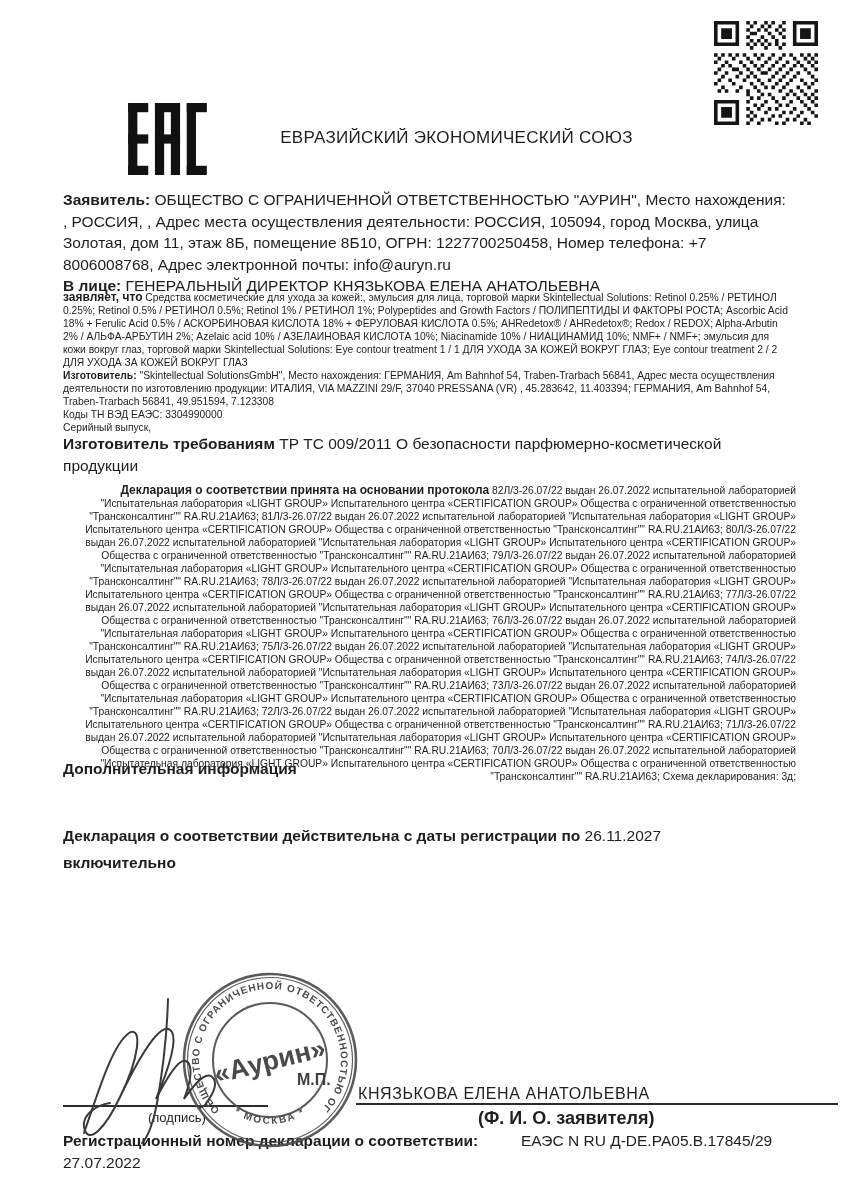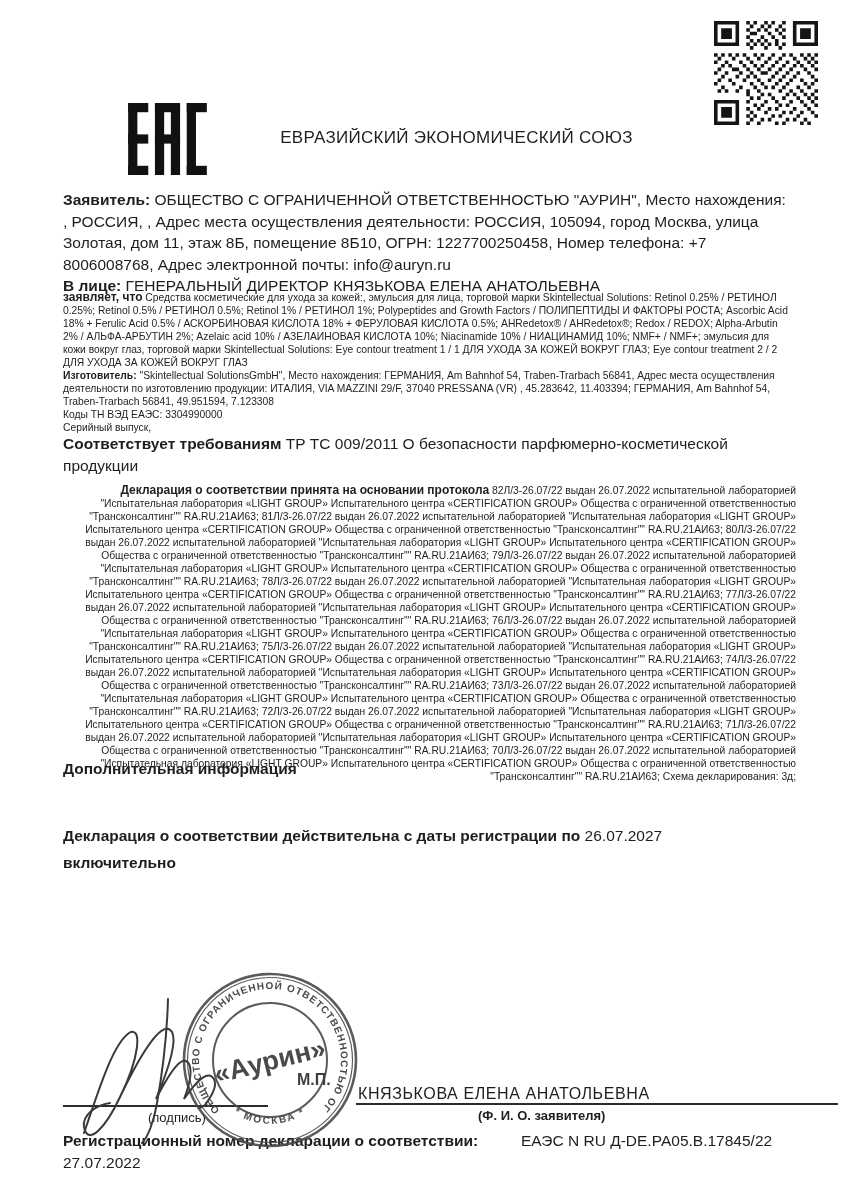--- a/index.html
+++ b/index.html
@@ -23,21 +23,21 @@
   .compliance{left:63px;top:433px;width:730px;}
   .protocol{left:63px;top:484px;width:733px;text-align:right;}
   .additional{left:63px;top:760px;width:730px;font-weight:bold;font-size:15.5px;}
   .validity{left:63px;top:822px;width:730px;font-size:15.5px;line-height:27px;font-weight:bold;}
   .validity .reg-val{font-weight:normal;}
   
   .sig-line{left:63px;top:1105px;width:205px;height:2px;background:#2c2c2c;}
   .sig-caption{left:148px;top:1110px;font-size:13px;font-weight:normal;}
   .name{left:358px;top:1085px;font-size:16px;letter-spacing:.6px;}
   .name-line{left:356px;top:1103px;width:482px;height:2px;background:#2c2c2c;}
-  .name-caption{left:478px;top:1108px;font-size:13px;font-weight:bold;}
+  .name-caption{left:478px;top:1108px;font-size:18px;font-weight:bold;}
   .mp{left:297px;top:1071px;font-size:16px;font-weight:bold;color:#3f3f3f;z-index:5;}
   .stamp{left:180px;top:970px;z-index:2;}
   .signature{left:50px;top:975px;z-index:3;}
   
   .reg{left:63px;top:1130px;width:733px;font-size:15.5px;line-height:22px;}
   .reg-row{display:grid;grid-template-columns:458px 1fr;}
   .reg-row .lbl{font-weight:bold;}
   .qr{left:714px;top:21px;}
   .eac{left:128px;top:103px;}
 </style>
@@ -110,31 +110,31 @@
   </div>
 
   <div class="abs small declares">
     <span class="lead">заявляет, что</span><span> Средства косметические для ухода за кожей:, эмульсия для лица, торговой марки Skintellectual Solutions: Retinol 0.25% / РЕТИНОЛ 0.25%; Retinol 0.5% / РЕТИНОЛ 0.5%; Retinol 1% / РЕТИНОЛ 1%; Polypeptides and Growth Factors / ПОЛИПЕПТИДЫ И ФАКТОРЫ РОСТА; Ascorbic Acid 18% + Ferulic Acid 0.5% / АСКОРБИНОВАЯ КИСЛОТА 18% + ФЕРУЛОВАЯ КИСЛОТА 0.5%; AHRedetox® / AHRedetox®; Redox / REDOX; Alpha-Arbutin 2% / АЛЬФА-АРБУТИН 2%; Azelaic acid 10% / АЗЕЛАИНОВАЯ КИСЛОТА 10%; Niacinamide 10% / НИАЦИНАМИД 10%; NMF+ / NMF+; эмульсия для кожи вокруг глаз, торговой марки Skintellectual Solutions: Eye contour treatment 1 / 1 ДЛЯ УХОДА ЗА КОЖЕЙ ВОКРУГ ГЛАЗ; Eye contour treatment 2 / 2 ДЛЯ УХОДА ЗА КОЖЕЙ ВОКРУГ ГЛАЗ</span>
     <div><span class="blk-label">Изготовитель:</span><span> "Skintellectual SolutionsGmbH", Место нахождения: ГЕРМАНИЯ, Am Bahnhof 54, Traben-Trarbach 56841, Адрес места осуществления деятельности по изготовлению продукции: ИТАЛИЯ, VIA MAZZINI 29/F, 37040 PRESSANA (VR) , 45.283642, 11.403394; ГЕРМАНИЯ, Am Bahnhof 54, Traben-Trarbach 56841, 49.951594, 7.123308</span></div>
     <div>Коды ТН ВЭД ЕАЭС: 3304990000</div>
     <div>Серийный выпуск,</div>
   </div>
 
   <div class="abs para compliance">
-    <span class="blk-label">Соответствует требованиям</span><span> ТР ТС 009/2011 О безопасности парфюмерно-косметической продукции</span>
+    <span class="blk-label">Изготовитель требованиям</span><span> ТР ТС 009/2011 О безопасности парфюмерно-косметической продукции</span>
   </div>
 
   <div class="abs small protocol">
     <span class="lead">Декларация о соответствии принята на основании протокола</span><span> 82Л/3-26.07/22 выдан 26.07.2022  испытательной лабораторией "Испытательная лаборатория «LIGHT GROUP» Испытательного центра «CERTIFICATION GROUP» Общества с ограниченной ответственностью "Трансконсалтинг"" RA.RU.21АИ63; 81Л/3-26.07/22 выдан 26.07.2022  испытательной лабораторией "Испытательная лаборатория «LIGHT GROUP» Испытательного центра «CERTIFICATION GROUP» Общества с ограниченной ответственностью "Трансконсалтинг"" RA.RU.21АИ63; 80Л/3-26.07/22 выдан 26.07.2022  испытательной лабораторией "Испытательная лаборатория «LIGHT GROUP» Испытательного центра «CERTIFICATION GROUP» Общества с ограниченной ответственностью "Трансконсалтинг"" RA.RU.21АИ63; 79Л/3-26.07/22 выдан 26.07.2022  испытательной лабораторией "Испытательная лаборатория «LIGHT GROUP» Испытательного центра «CERTIFICATION GROUP» Общества с ограниченной ответственностью "Трансконсалтинг"" RA.RU.21АИ63; 78Л/3-26.07/22 выдан 26.07.2022  испытательной лабораторией "Испытательная лаборатория «LIGHT GROUP» Испытательного центра «CERTIFICATION GROUP» Общества с ограниченной ответственностью "Трансконсалтинг"" RA.RU.21АИ63; 77Л/3-26.07/22 выдан 26.07.2022  испытательной лабораторией "Испытательная лаборатория «LIGHT GROUP» Испытательного центра «CERTIFICATION GROUP» Общества с ограниченной ответственностью "Трансконсалтинг"" RA.RU.21АИ63; 76Л/3-26.07/22 выдан 26.07.2022  испытательной лабораторией "Испытательная лаборатория «LIGHT GROUP» Испытательного центра «CERTIFICATION GROUP» Общества с ограниченной ответственностью "Трансконсалтинг"" RA.RU.21АИ63; 75Л/3-26.07/22 выдан 26.07.2022  испытательной лабораторией "Испытательная лаборатория «LIGHT GROUP» Испытательного центра «CERTIFICATION GROUP» Общества с ограниченной ответственностью "Трансконсалтинг"" RA.RU.21АИ63; 74Л/3-26.07/22 выдан 26.07.2022  испытательной лабораторией "Испытательная лаборатория «LIGHT GROUP» Испытательного центра «CERTIFICATION GROUP» Общества с ограниченной ответственностью "Трансконсалтинг"" RA.RU.21АИ63; 73Л/3-26.07/22 выдан 26.07.2022  испытательной лабораторией "Испытательная лаборатория «LIGHT GROUP» Испытательного центра «CERTIFICATION GROUP» Общества с ограниченной ответственностью "Трансконсалтинг"" RA.RU.21АИ63; 72Л/3-26.07/22 выдан 26.07.2022  испытательной лабораторией "Испытательная лаборатория «LIGHT GROUP» Испытательного центра «CERTIFICATION GROUP» Общества с ограниченной ответственностью "Трансконсалтинг"" RA.RU.21АИ63; 71Л/3-26.07/22 выдан 26.07.2022  испытательной лабораторией "Испытательная лаборатория «LIGHT GROUP» Испытательного центра «CERTIFICATION GROUP» Общества с ограниченной ответственностью "Трансконсалтинг"" RA.RU.21АИ63; 70Л/3-26.07/22 выдан 26.07.2022  испытательной лабораторией "Испытательная лаборатория «LIGHT GROUP» Испытательного центра «CERTIFICATION GROUP» Общества с ограниченной ответственностью "Трансконсалтинг"" RA.RU.21АИ63; Схема декларирования: 3д;</span>
   </div>
 
   <div class="abs additional">Дополнительная информация</div>
 
   <div class="abs validity">
-    <span>Декларация о соответствии действительна с даты регистрации по </span><span class="reg-val">26.07.2027</span>
+    <span>Декларация о соответствии действительна с даты регистрации по </span><span class="reg-val">26.11.2027</span>
     <div>включительно</div>
   </div>
 
   <div class="abs signature">
     <svg width="240" height="180" viewBox="0 0 240 180" xmlns="http://www.w3.org/2000/svg" fill="none" stroke="#3a3a3a" stroke-width="2" stroke-linecap="round">
       <path d="M34 158 C 48 118 62 70 79 58 C 93 50 89 84 70 122 C 95 70 114 44 122 57 C 128 68 116 100 106 124 C 122 93 133 79 139 89 C 143 97 139 111 134 124 C 150 101 159 96 164 104 C 168 112 160 123 155 130 L 150 133"></path>
       <path d="M70 122 C 56 152 38 172 34 152 C 32 140 46 130 60 128"></path>
       <path d="M118 24 C 117 60 112 100 107 128 C 104 146 98 162 92 168"></path>
     </svg>
   </div>
@@ -165,20 +165,20 @@
   <div class="abs sig-line"></div>
   <div class="abs sig-caption">(подпись)</div>
 
   <div class="abs name">КНЯЗЬКОВА ЕЛЕНА АНАТОЛЬЕВНА</div>
   <div class="abs name-line"></div>
   <div class="abs name-caption">(Ф. И. О. заявителя)</div>
 
   <div class="abs reg">
     <div class="reg-row">
       <span class="lbl">Регистрационный номер декларации о соответствии:</span>
-      <span>ЕАЭС N RU Д-DE.РА05.В.17845/22</span>
+      <span>ЕАЭС N RU Д-DE.РА05.В.17845/29</span>
     </div>
     <div class="reg-row">
       <span>27.07.2022</span>
     </div>
   </div>
 
 </div>
 
 </body></html>

